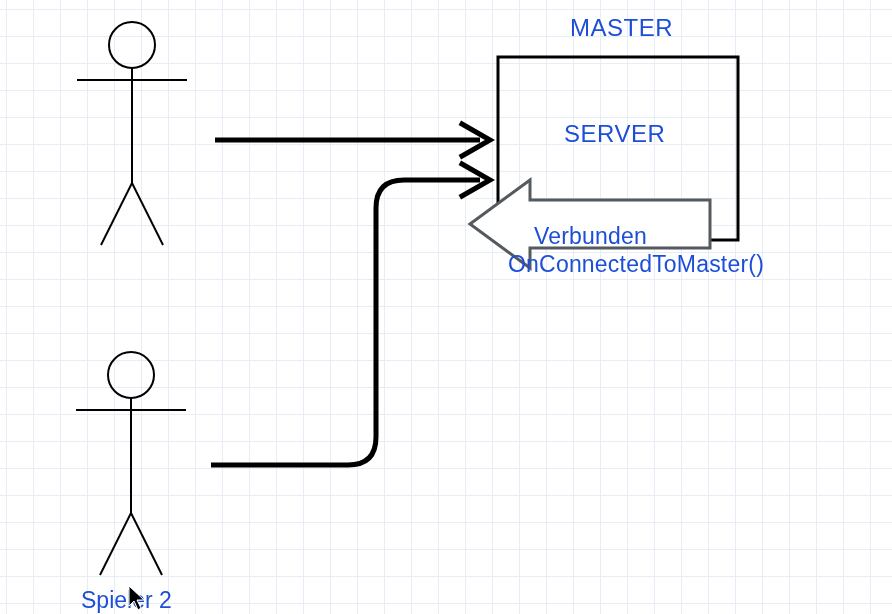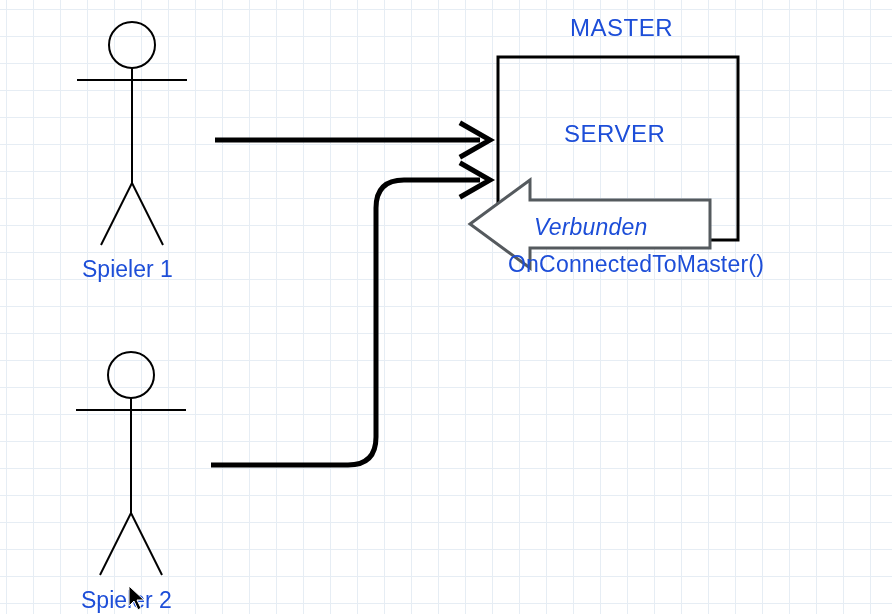--- a/index.html
+++ b/index.html
@@ -26,21 +26,21 @@
     }
     svg { display: block; }
     .label {
       position: absolute;
       color: #1d4ed8;
       font-size: 23px;
       white-space: nowrap;
     }
     .label.master { left: 570px; top: 14px; font-size: 24px; letter-spacing: 0.5px;}
     .label.server { left: 564px; top: 120px; font-size: 24px; letter-spacing: 0.5px;}
-    .label.verbunden { left: 534px; top: 214px; letter-spacing: 0.2px; font-style: italic;}
+    .label.verbunden { left: 534px; top: 223px; letter-spacing: 0.2px;}
     .label.onconnected { left: 508px; top: 251px; letter-spacing: 0.2px; text-align: center;}
     .label.p1 { left: 82px; top: 256px; }
     .label.p2 { left: 81px; top: 587px; }
     .cursor {
       position: absolute;
       left: 127px;
       top: 584px;
     }
   </style>
 </head>
@@ -92,19 +92,18 @@
                L 480 180"></path>
       <polyline points="462,164 490,180 462,196" stroke-linejoin="miter" stroke-linecap="square"></polyline>
     </g>
 
   </svg>
 
   <div class="label master">MASTER</div>
   <div class="label server">SERVER</div>
   <div class="label verbunden">Verbunden</div>
   <div class="label onconnected">OnConnectedToMaster()</div>
-  <div class="label p1">Spieler 1</div>
   <div class="label p2">Spieler 2</div>
 
   <svg class="cursor" width="20" height="28">
     <path d="M 2 2 L 2 22 L 7 17 L 11 26 L 14 24 L 10 16 L 17 16 Z" fill="#000" stroke="#fff" stroke-width="1"></path>
   </svg>
 </div>
 
 </body></html>

